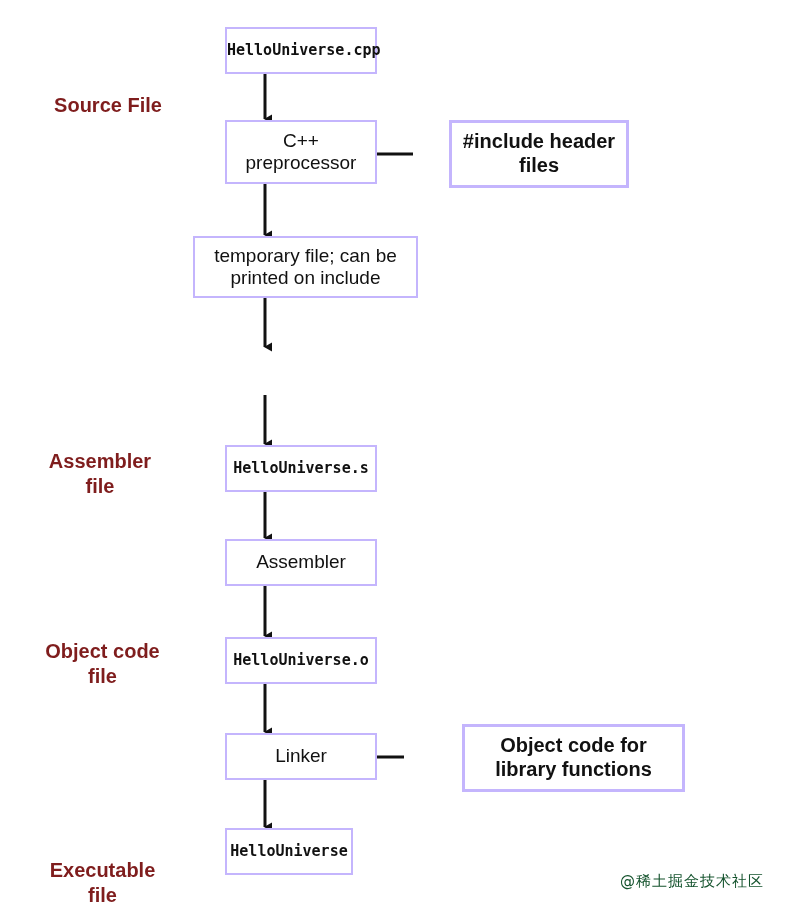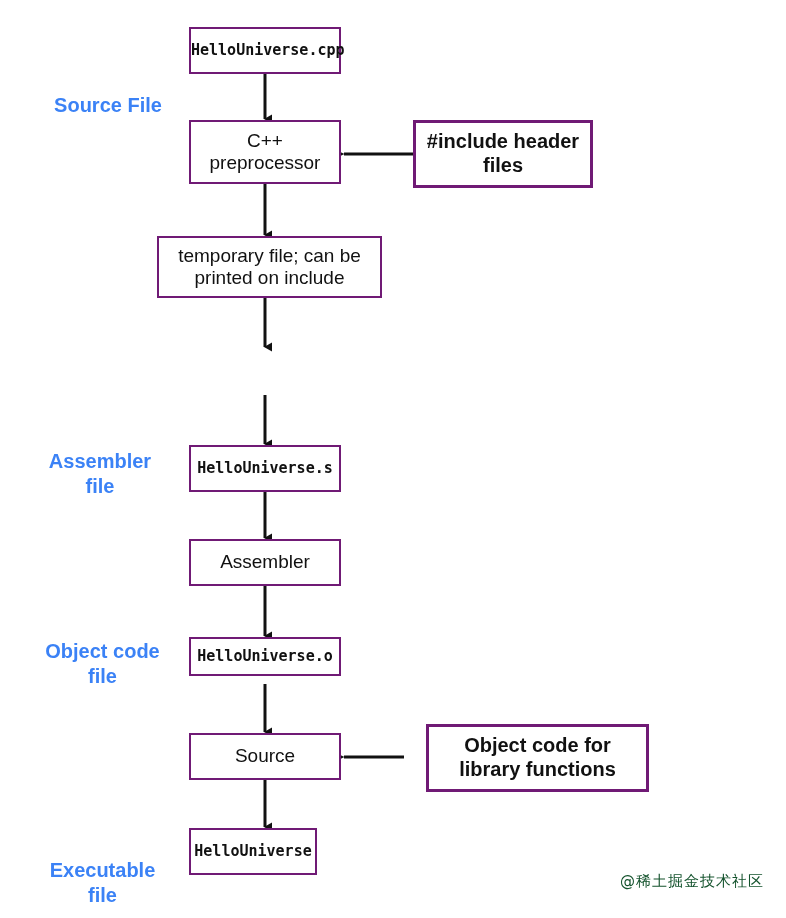--- a/index.html
+++ b/index.html
@@ -18,26 +18,27 @@
   #canvas {
     position: absolute;
     left: 0; top: 0;
     width: 786px;
     height: 918px;
   }
   .node {
     position: absolute;
     box-sizing: border-box;
     background: #ffffff;
-    border: 2px solid #701a75;
+    border: 2px solid #c4b5fd;
     display: flex;
     align-items: center;
     justify-content: center;
     text-align: center;
     line-height: 1.18;
+    margin-left: 36px;
   }
   .node.thick { border-width: 3px; }
   .node .txt { display: block; width: 100%; padding: 0 6px; }
   .mono .txt {
     font-family: "DejaVu Sans Mono", "Liberation Mono", monospace;
     font-size: 15px;
     font-weight: 700;
     letter-spacing: 0px;
   }
   .sans .txt {
@@ -48,21 +49,21 @@
   .sans-bold .txt {
     font-family: "Liberation Sans", sans-serif;
     font-size: 20px;
     font-weight: 700;
   }
   .side-label {
     position: absolute;
     font-family: "Liberation Sans", sans-serif;
     font-size: 20px;
     font-weight: 700;
-    color: #3b82f6;
+    color: #7f1d1d;
     text-align: center;
     line-height: 1.25;
     white-space: pre-line;
   }
   .watermark {
     position: absolute;
     font-family: "DejaVu Sans", sans-serif;
     font-size: 15px;
     color: #14532d;
     letter-spacing: 1px;
@@ -133,26 +134,26 @@
 
 
   <div class="node mono" style="left:189px; top:445px; width:152px; height:47px;text-align:center;">
     <span class="txt">HelloUniverse.s</span>
   </div>
 
   <div class="node sans" style="left:189px; top:539px; width:152px; height:47px;">
     <span class="txt">Assembler</span>
   </div>
 
-  <div class="node mono" style="left:189px; top:637px; width:152px; height:39px;">
+  <div class="node mono" style="left:189px; top:637px; width:152px; height:47px;">
     <span class="txt">HelloUniverse.o</span>
   </div>
 
   <div class="node sans" style="left:189px; top:733px; width:152px; height:47px;">
-    <span class="txt">Source</span>
+    <span class="txt">Linker</span>
   </div>
 
   <div class="node sans-bold thick" style="left:426px; top:724px; width:223px; height:68px;">
     <span class="txt" style="white-space:pre-line;">Object code for
 library functions</span>
   </div>
 
   <div class="node mono" style="left:189px; top:828px; width:128px; height:47px;">
     <span class="txt">HelloUniverse</span>
   </div>

